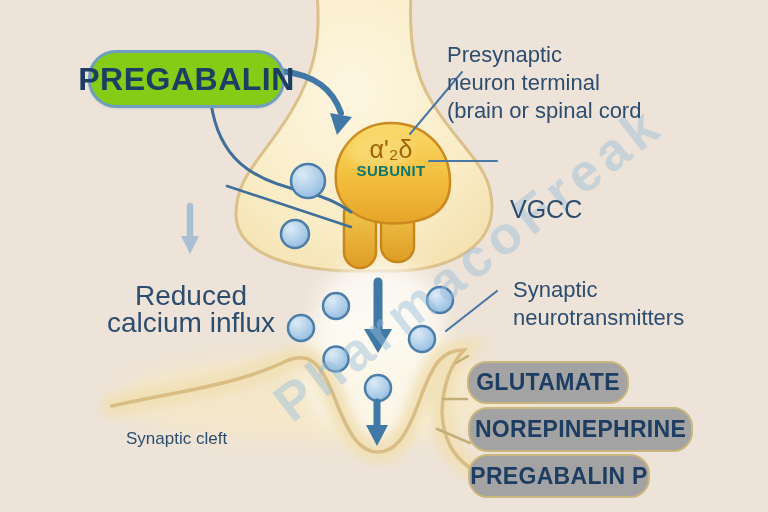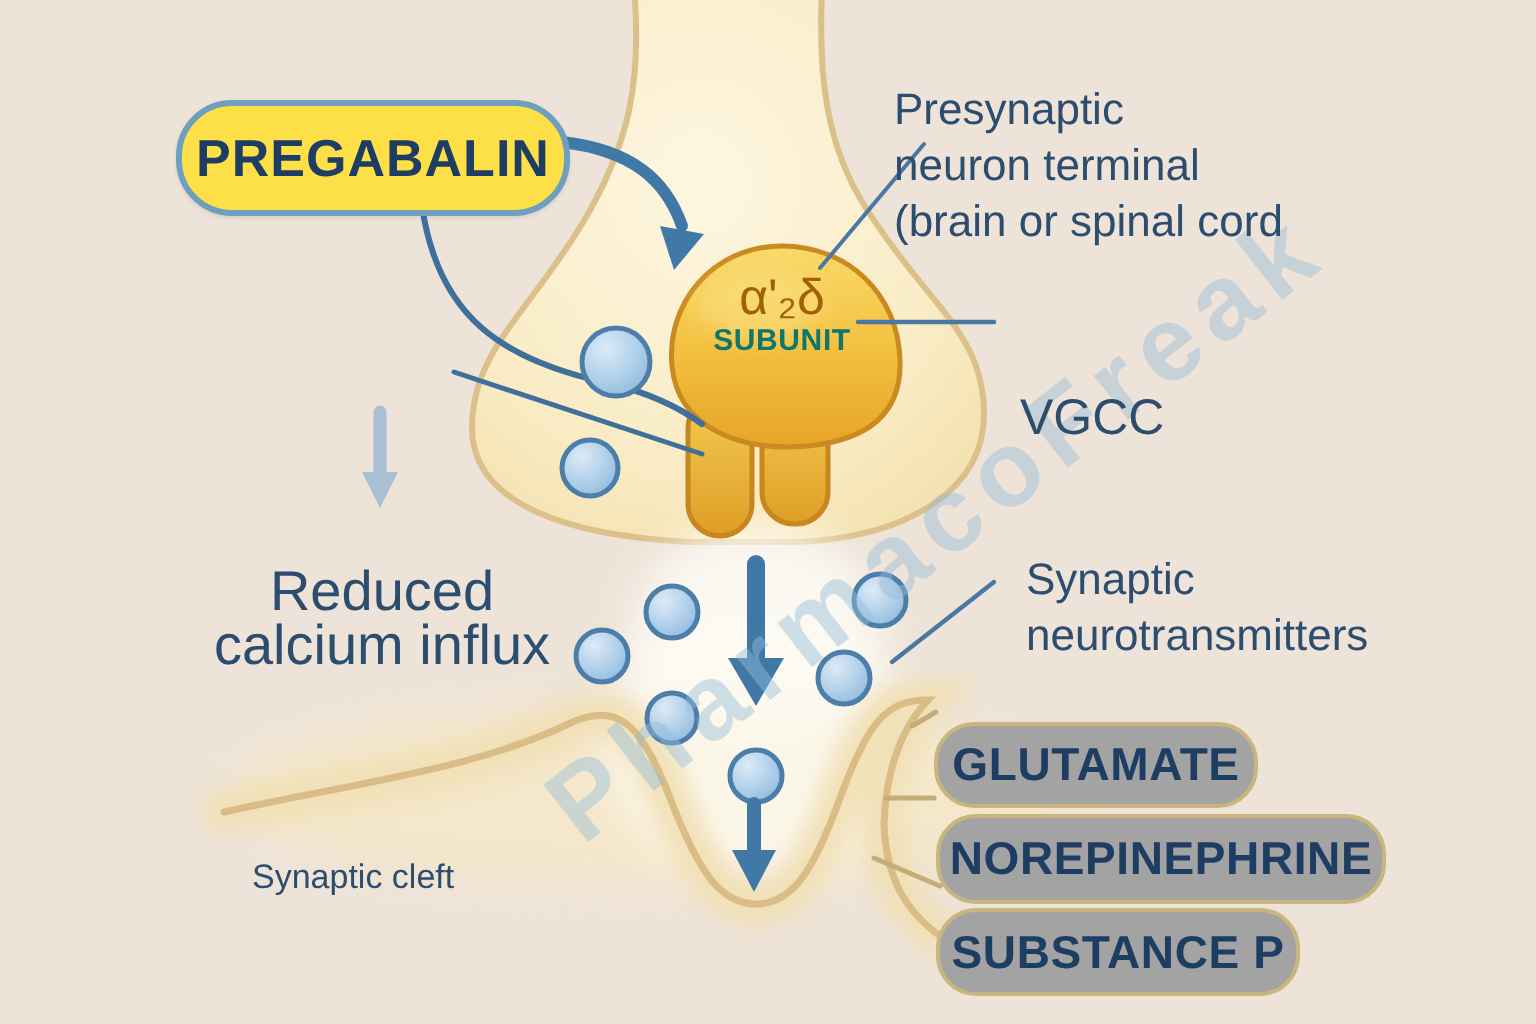--- a/index.html
+++ b/index.html
@@ -8,23 +8,23 @@
     background:#EDE3D8;
     font-family:"Liberation Sans",sans-serif;
     color:#2D4D6F;
   }
   .stage svg{position:absolute;left:0;top:0;z-index:1;}
   .lbl{position:absolute;z-index:3;}
   .pre{white-space:pre-line;}
   .navy{color:#2D4D6F;margin-top:28px;}
   #pregabalin-box{
     position:absolute;left:88px;top:50px;width:191px;height:52px;z-index:3;
-    background:#fde047;border:3px solid #6F9FBE;border-radius:28px;
+    background:#84cc16;border:3px solid #6F9FBE;border-radius:28px;
     display:flex;align-items:center;justify-content:center;
-    font-size:26px;font-weight:700;color:#1E3D63;letter-spacing:.5px;
+    font-size:32px;font-weight:700;color:#1E3D63;letter-spacing:.5px;
     box-shadow:0 1px 2px rgba(90,110,130,.15);
   }
   #presynaptic-label{left:447px;top:13px;font-size:22px;line-height:28px;}
   #calcium-label{left:161px;top:162px;font-size:31px;}
   #calcium-label sup{font-size:17px;}
   #reduced-label{left:80px;top:254px;width:222px;text-align:center;font-size:28px;line-height:27px;}
   #vgcc-label{left:510px;top:167px;font-size:25px;}
   #inhibited-label{left:513px;top:248px;font-size:22px;line-height:28px;}
   #cleft-label{left:126px;top:401px;font-size:17px;}
   #subunit-label{left:346px;top:136px;width:90px;text-align:center;z-index:3;}
@@ -152,16 +152,16 @@
     <div class="sub">SUBUNIT</div>
   </div>
 
   <div class="nt-box" id="glutamate-box">
     <span>GLUTAMATE</span>
   </div>
   <div class="nt-box" id="norepinephrine-box">
     <span>NOREPINEPHRINE</span>
   </div>
   <div class="nt-box" id="substancep-box">
-    <span>SUBSTANCE P</span>
+    <span>PREGABALIN P</span>
   </div>
 
 </div>
 
 </body></html>

